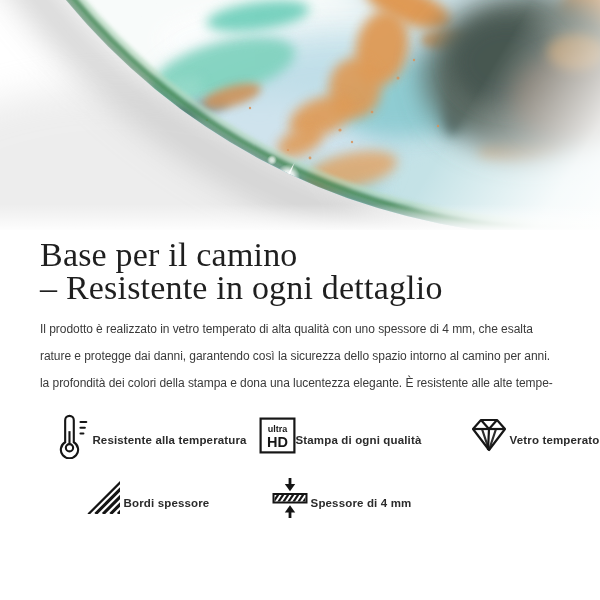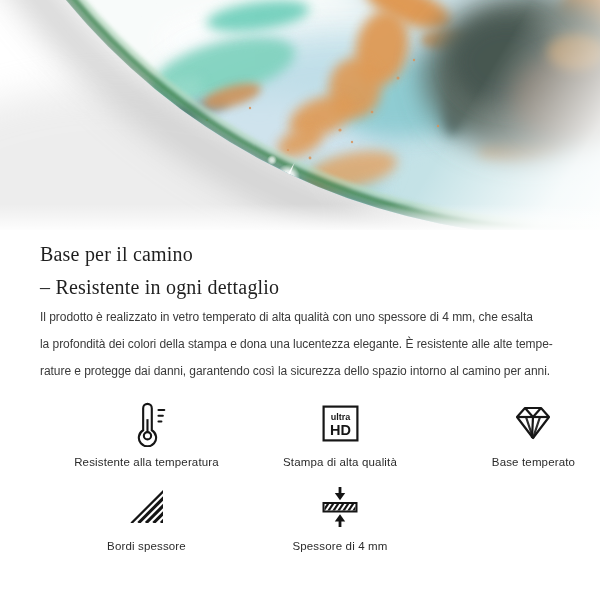--- a/index.html
+++ b/index.html
@@ -6,31 +6,31 @@
   body{
     width:600px;height:600px;background:#ffffff;overflow:hidden;
     font-family:"Liberation Sans",sans-serif;color:#2d2d2d;
   }
   .hero{position:relative;width:600px;height:230px;overflow:hidden;background:#fff;}
   .hero svg{display:block;}
   .content{padding:0 0 0 40px;}
   h1{
     margin:0;padding-top:8px;
     font-family:"Liberation Serif",serif;font-weight:400;
-    font-size:20px;line-height:33px;color:#1f1f1f;letter-spacing:.2px;
+    font-size:34px;line-height:33px;color:#1f1f1f;letter-spacing:.2px;
   }
-  .desc{font-size:12px;line-height:27px;color:#3a3a3a;letter-spacing:-.05px;}
+  .desc{margin-top:12px;font-size:12px;line-height:27px;color:#3a3a3a;letter-spacing:-.05px;}
   .desc span{display:block;white-space:nowrap;}
   .features{
     margin-top:14px;display:grid;grid-template-columns:193px 194px 193px;
     row-gap:15px;padding:0 10px;justify-items:center;
   }
-  .feature{display:flex;flex-direction:column;align-items:center;}
+  .feature{display:flex;align-items:center;}
   .icon-box{height:48px;display:flex;align-items:center;justify-content:center;}
-  .feature .label{margin-top:9px;font-size:11.5px;color:#2b2b2b;letter-spacing:.15px;white-space:nowrap;}
+  .feature .label{margin-top:9px;font-size:11.5px;color:#2b2b2b;letter-spacing:.15px;white-space:nowrap;font-weight:bold;}
   .ic{stroke:#161616;fill:none;stroke-width:2.2;}
 </style>
 </head>
 <body>
 
 <div class="hero">
   <svg width="600" height="230" viewBox="0 0 600 230">
     <defs>
       <clipPath id="disc">
           <circle cx="566" cy="-412" r="648"></circle>
@@ -150,22 +150,22 @@
 </div>
 
 <div class="content">
   <h1>
     <span>Base per il camino</span><br>
     <span>– Resistente in ogni dettaglio</span>
   </h1>
 
   <div class="desc">
     <span>Il prodotto è realizzato in vetro temperato di alta qualità con uno spessore di 4 mm, che esalta</span>
+    <span>rature e protegge dai danni, garantendo così la sicurezza dello spazio intorno al camino per anni.</span>
     <span>la profondità dei colori della stampa e dona una lucentezza elegante. È resistente alle alte tempe-</span>
-    <span>rature e protegge dai danni, garantendo così la sicurezza dello spazio intorno al camino per anni.</span>
   </div>
 
   <div class="features">
 
     <div class="feature">
       <div class="icon-box">
         <svg width="46" height="48" viewBox="0 0 48 48">
           <path class="ic" d="M20,31.6 V8.5 a4.5,4.5 0 0 1 9,0 V31.6 a9,9 0 1 1 -9,0 Z"></path>
           <circle class="ic" cx="24.5" cy="37.3" r="3.8"></circle>
           <line class="ic" x1="24.5" y1="33.4" x2="24.5" y2="20" stroke-width="2"></line>
@@ -180,37 +180,37 @@
     </div>
 
     <div class="feature">
       <div class="icon-box">
         <svg width="37" height="37" viewBox="0 0 37 37">
           <rect class="ic" x="1.6" y="1.6" width="33.8" height="33.8" stroke-width="2.6"></rect>
           <text x="18.5" y="14.5" text-anchor="middle" font-family="Liberation Sans, sans-serif" font-size="9" font-weight="bold" fill="#161616" stroke="none">ultra</text>
           <text x="18.5" y="29.5" text-anchor="middle" font-family="Liberation Sans, sans-serif" font-size="14.5" font-weight="bold" fill="#161616" stroke="none">HD</text>
         </svg>
       </div>
-      <div class="label">Stampa di alta qualità</div>
+      <div class="label">Stampa di ogni qualità</div>
     </div>
 
 
     <div class="feature">
       <div class="icon-box">
         <svg width="42" height="40" viewBox="0 0 40 40">
           <g class="ic" stroke-width="2" stroke-linejoin="round">
             <path d="M4,14 L12,5 H28 L36,14 L20,35 Z"></path>
             <path d="M4,14 H36"></path>
             <path d="M12,5 L20,14 L28,5"></path>
             <path d="M20,14 L19,35"></path>
             <path d="M13,14 L20,35 M27,14 L20,35" opacity=".9"></path>
           </g>
         </svg>
       </div>
-      <div class="label">Base temperato</div>
+      <div class="label">Vetro temperato</div>
     </div>
 
     <div class="feature">
       <div class="icon-box">
         <svg width="40" height="40" viewBox="0 0 40 40">
           <defs>
               <clipPath id="tri">
                 <path d="M3,36 L36,36 L36,3 Z"></path>
               </clipPath>
             </defs>

